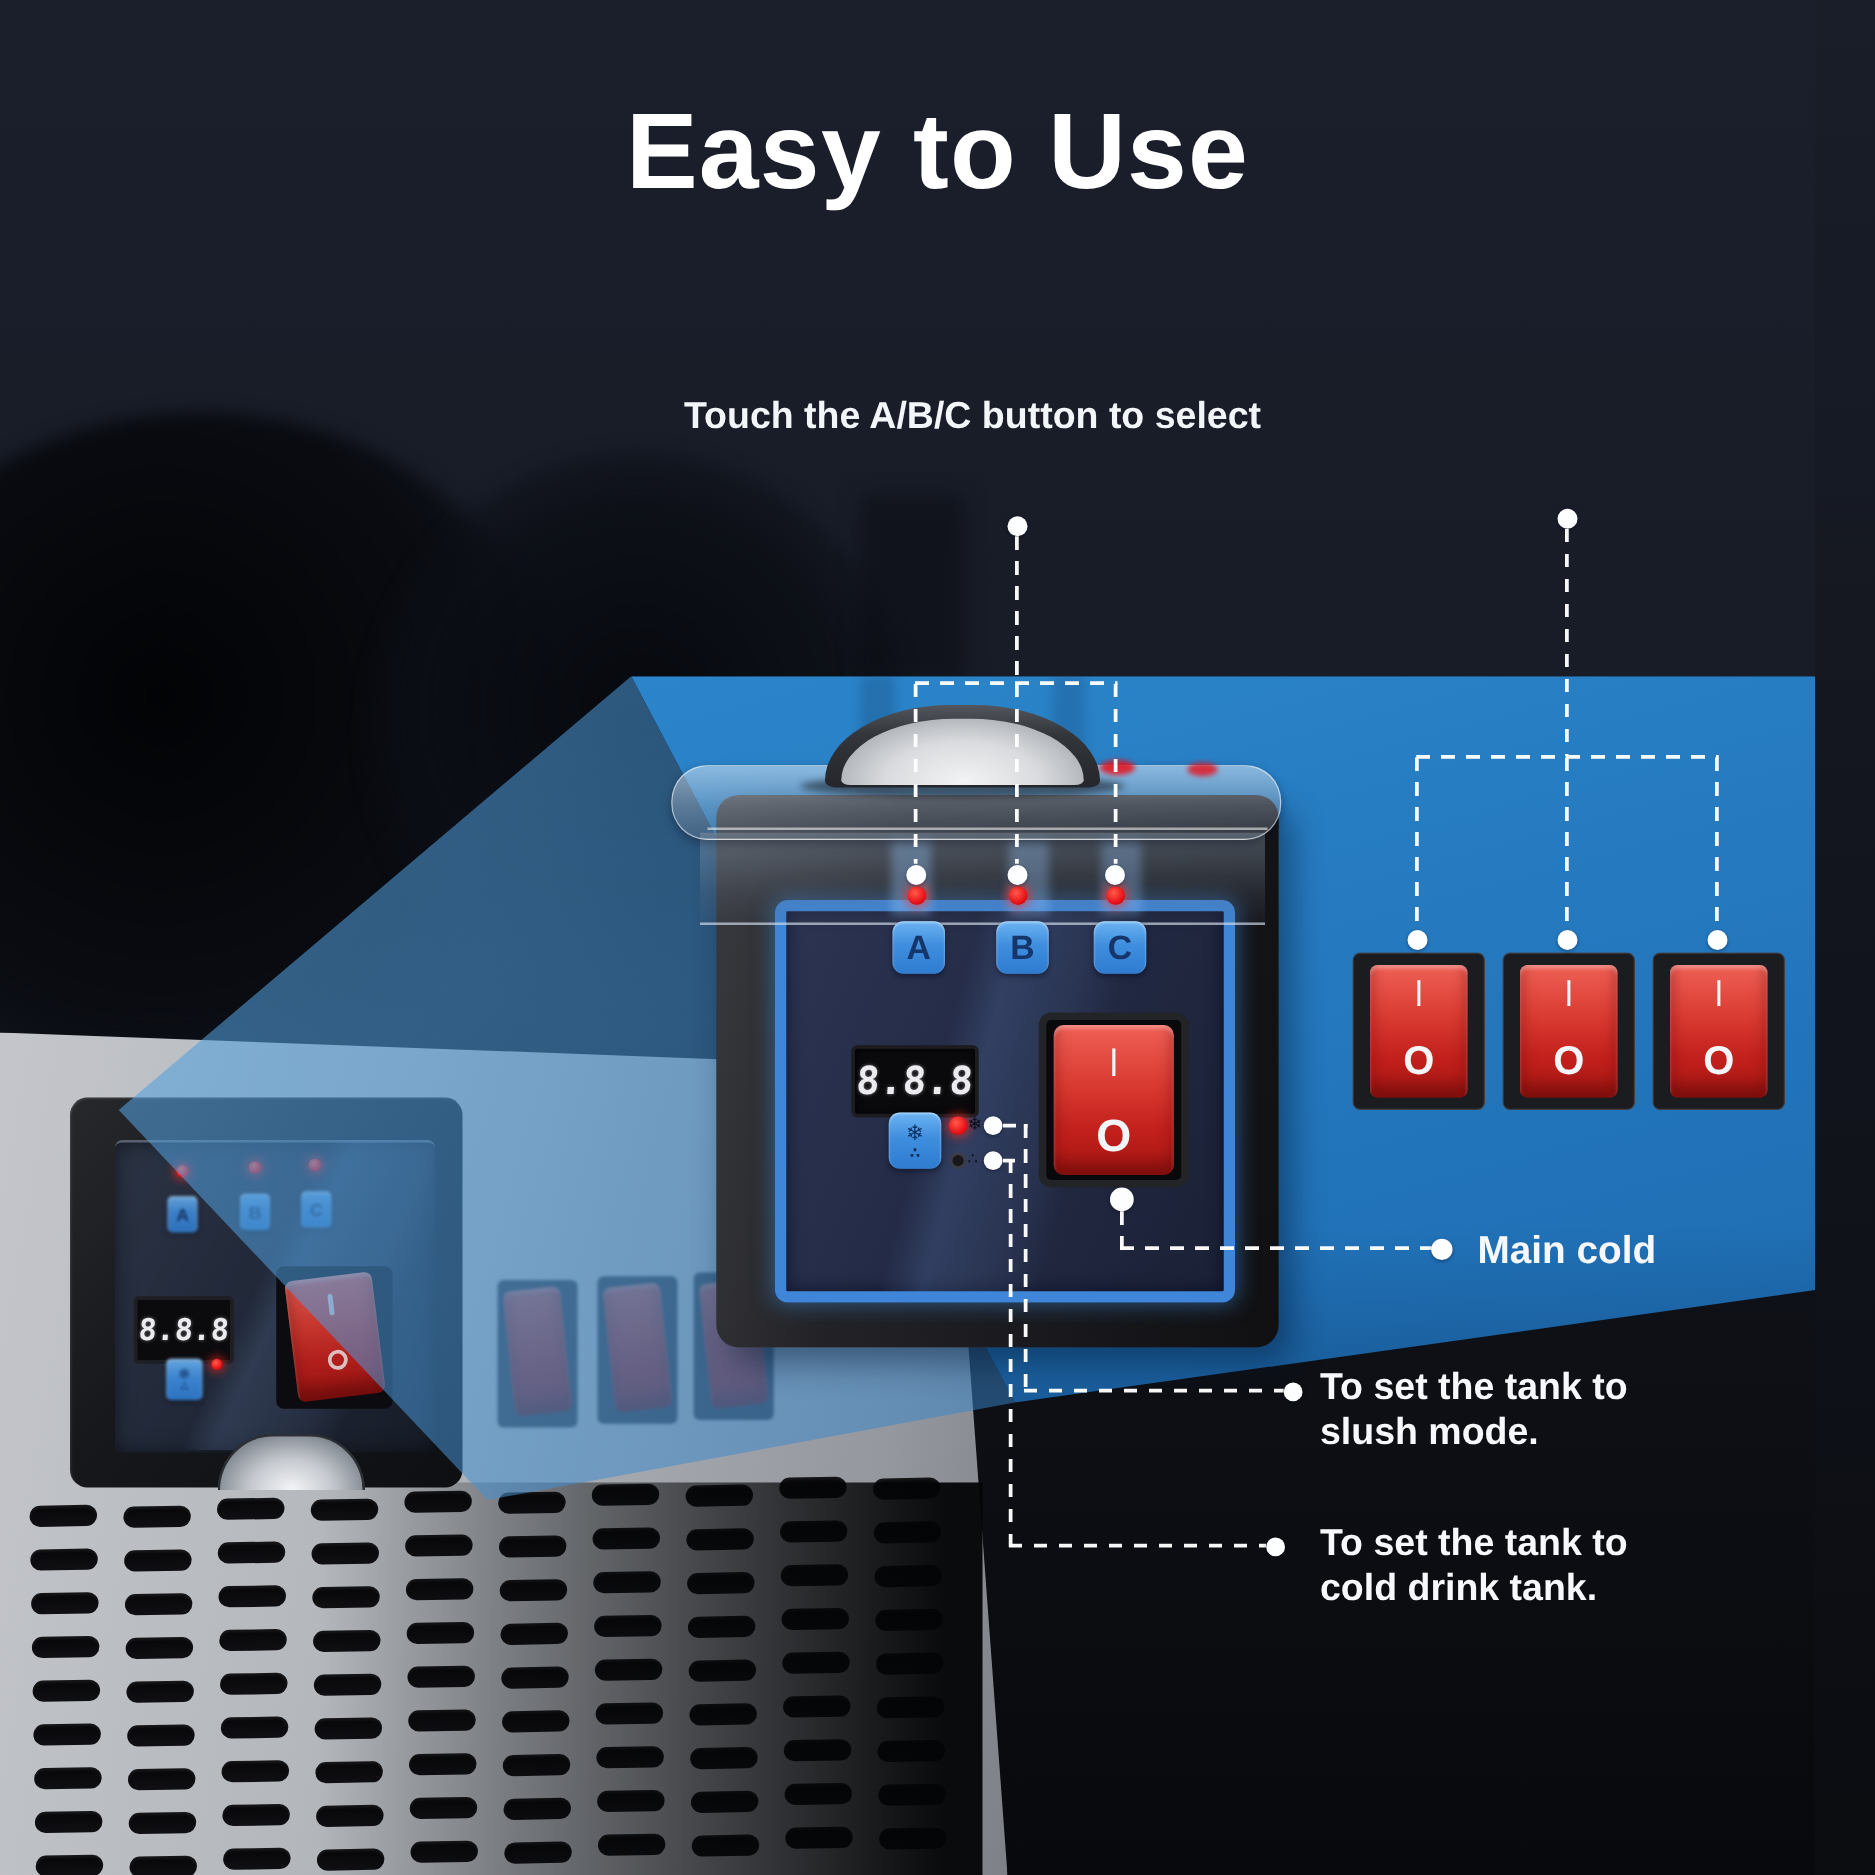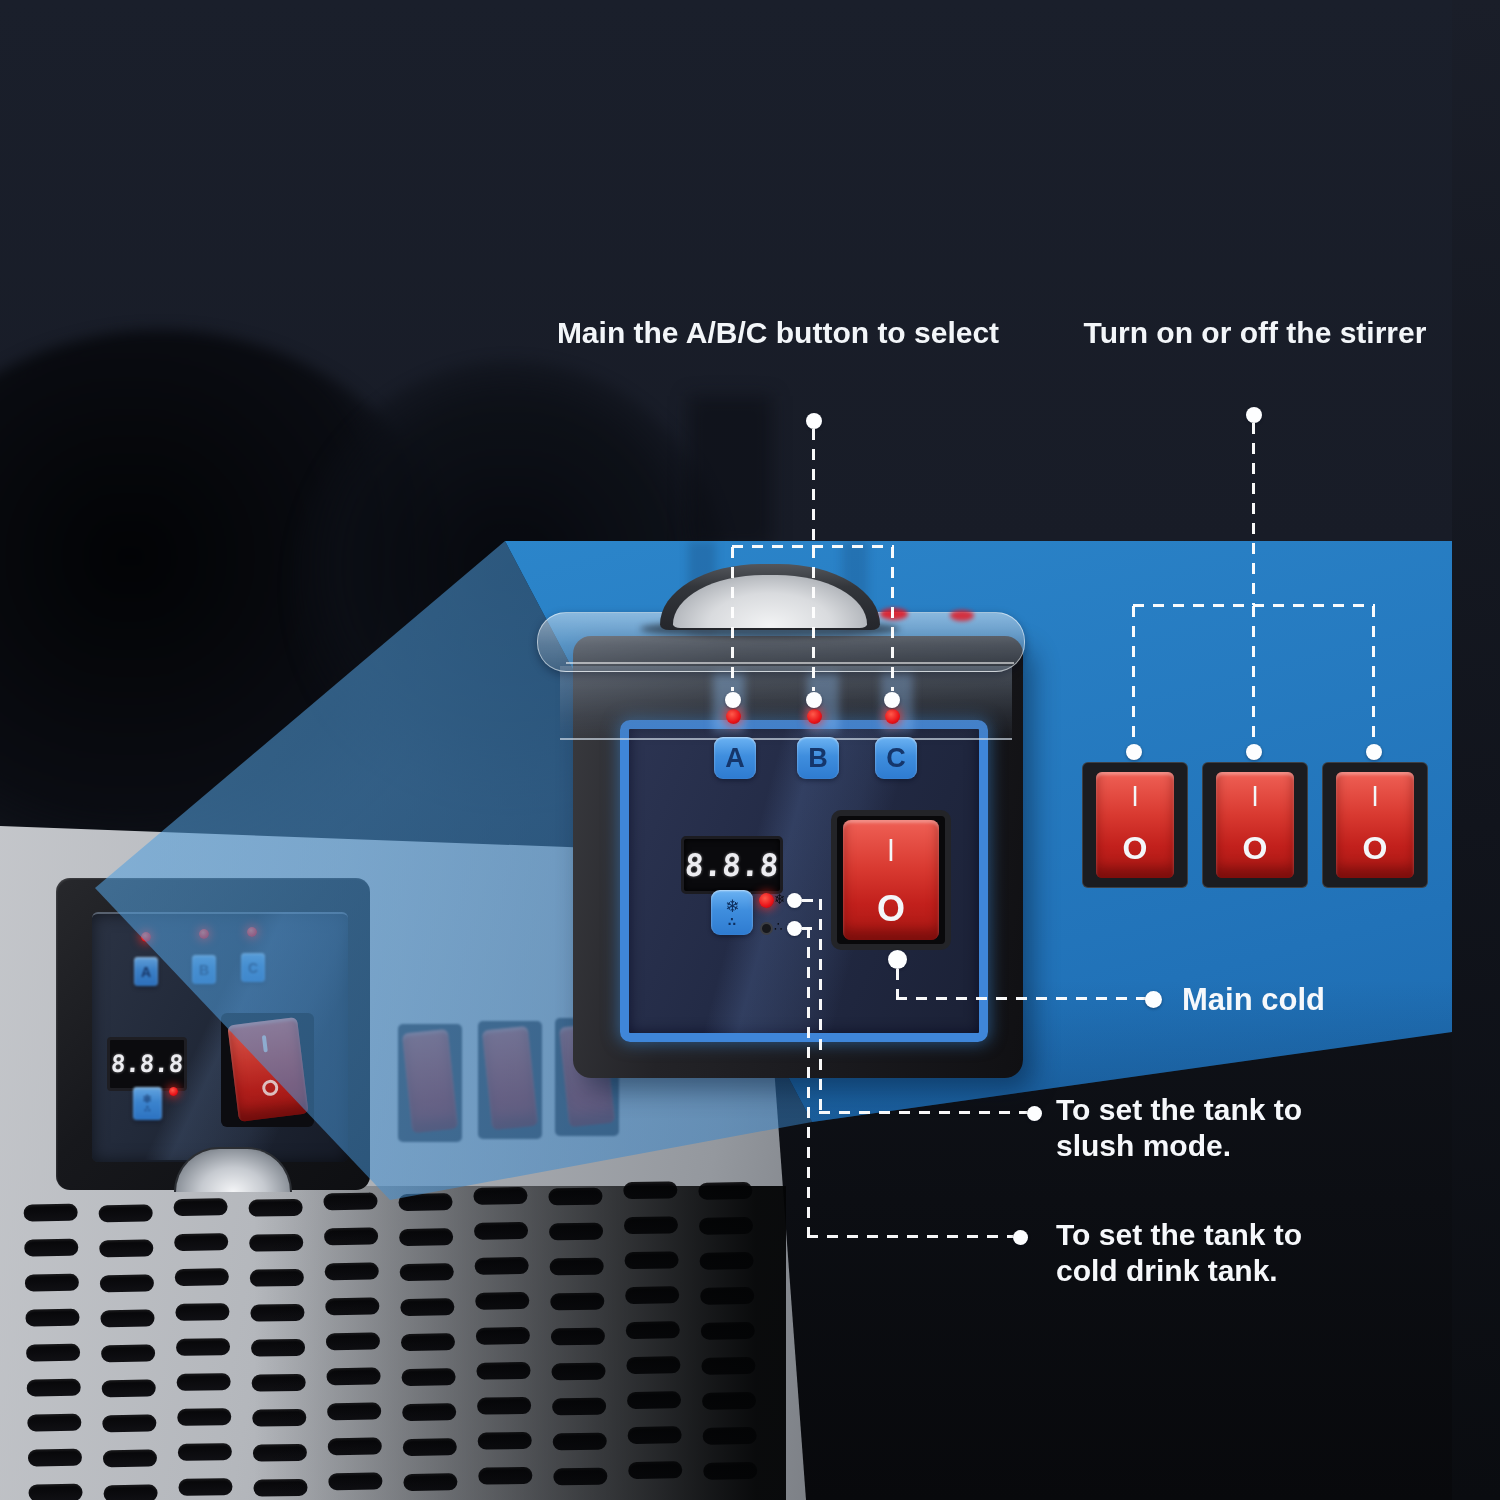--- a/index.html
+++ b/index.html
@@ -302,27 +302,27 @@
   <div class="abs dash-v" style="left:819px;top:899px;height:215px;"></div>
   <div class="abs dash-h" style="left:819px;top:1111px;width:208px;"></div>
   <div class="abs cdot" style="left:1027px;top:1106px;width:15px;height:15px;"></div>
 
   <div class="abs cdot" style="left:787px;top:921px;width:15px;height:15px;"></div>
   <div class="abs dash-h" style="left:802px;top:927px;width:10px;"></div>
   <div class="abs dash-v" style="left:807px;top:927px;height:311px;"></div>
   <div class="abs dash-h" style="left:807px;top:1235px;width:206px;"></div>
   <div class="abs cdot" style="left:1013px;top:1230px;width:15px;height:15px;"></div>
 
+  <div class="abs txt" style="left:0;top:72px;width:1500px;text-align:center;font-size:86px;letter-spacing:1px;color:#ffffff;">Easy to Use</div>
 
   <div class="abs" style="left:478px;top:314px;width:600px;text-align:center;font-size:30px;font-weight:700;line-height:38px;color:#f3f6f9;">
-    <div>Main the A/B/C button to select</div>
+    <div>Touch the A/B/C button to select</div>
   </div>
 
   <div class="abs" style="left:1035px;top:314px;width:440px;text-align:center;font-size:30px;font-weight:700;line-height:38px;color:#f3f6f9;">
-    <div>Turn on or off the stirrer</div>
   </div>
 
   <div class="abs" style="left:1182px;top:982px;font-size:31px;font-weight:700;color:#f6f8fb;">Main cold</div>
 
   <div class="abs" style="left:1056px;top:1092px;font-size:30px;font-weight:700;line-height:36px;color:#f6f8fb;">
     <div>To set the tank to</div>
     <div>slush mode.</div>
   </div>
 
   <div class="abs" style="left:1056px;top:1217px;font-size:30px;font-weight:700;line-height:36px;color:#f6f8fb;">

